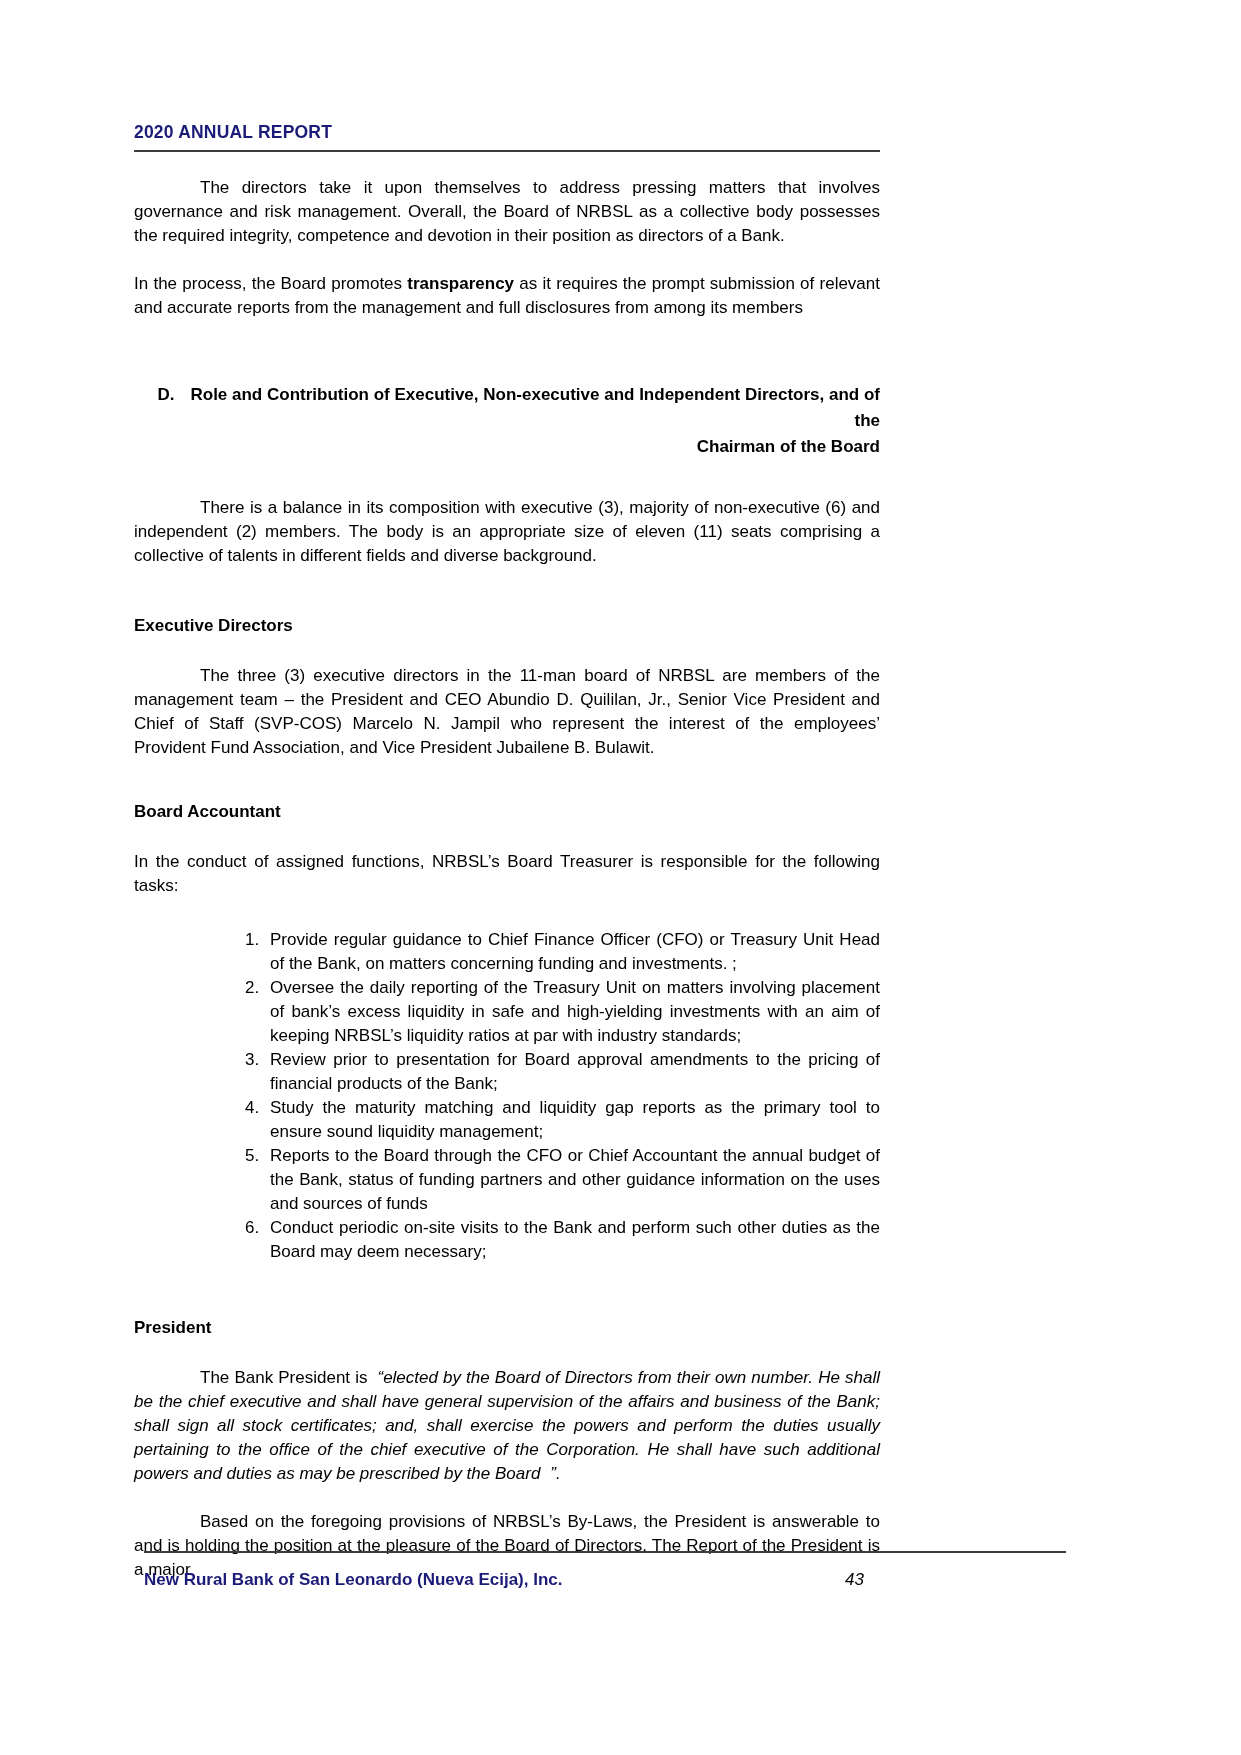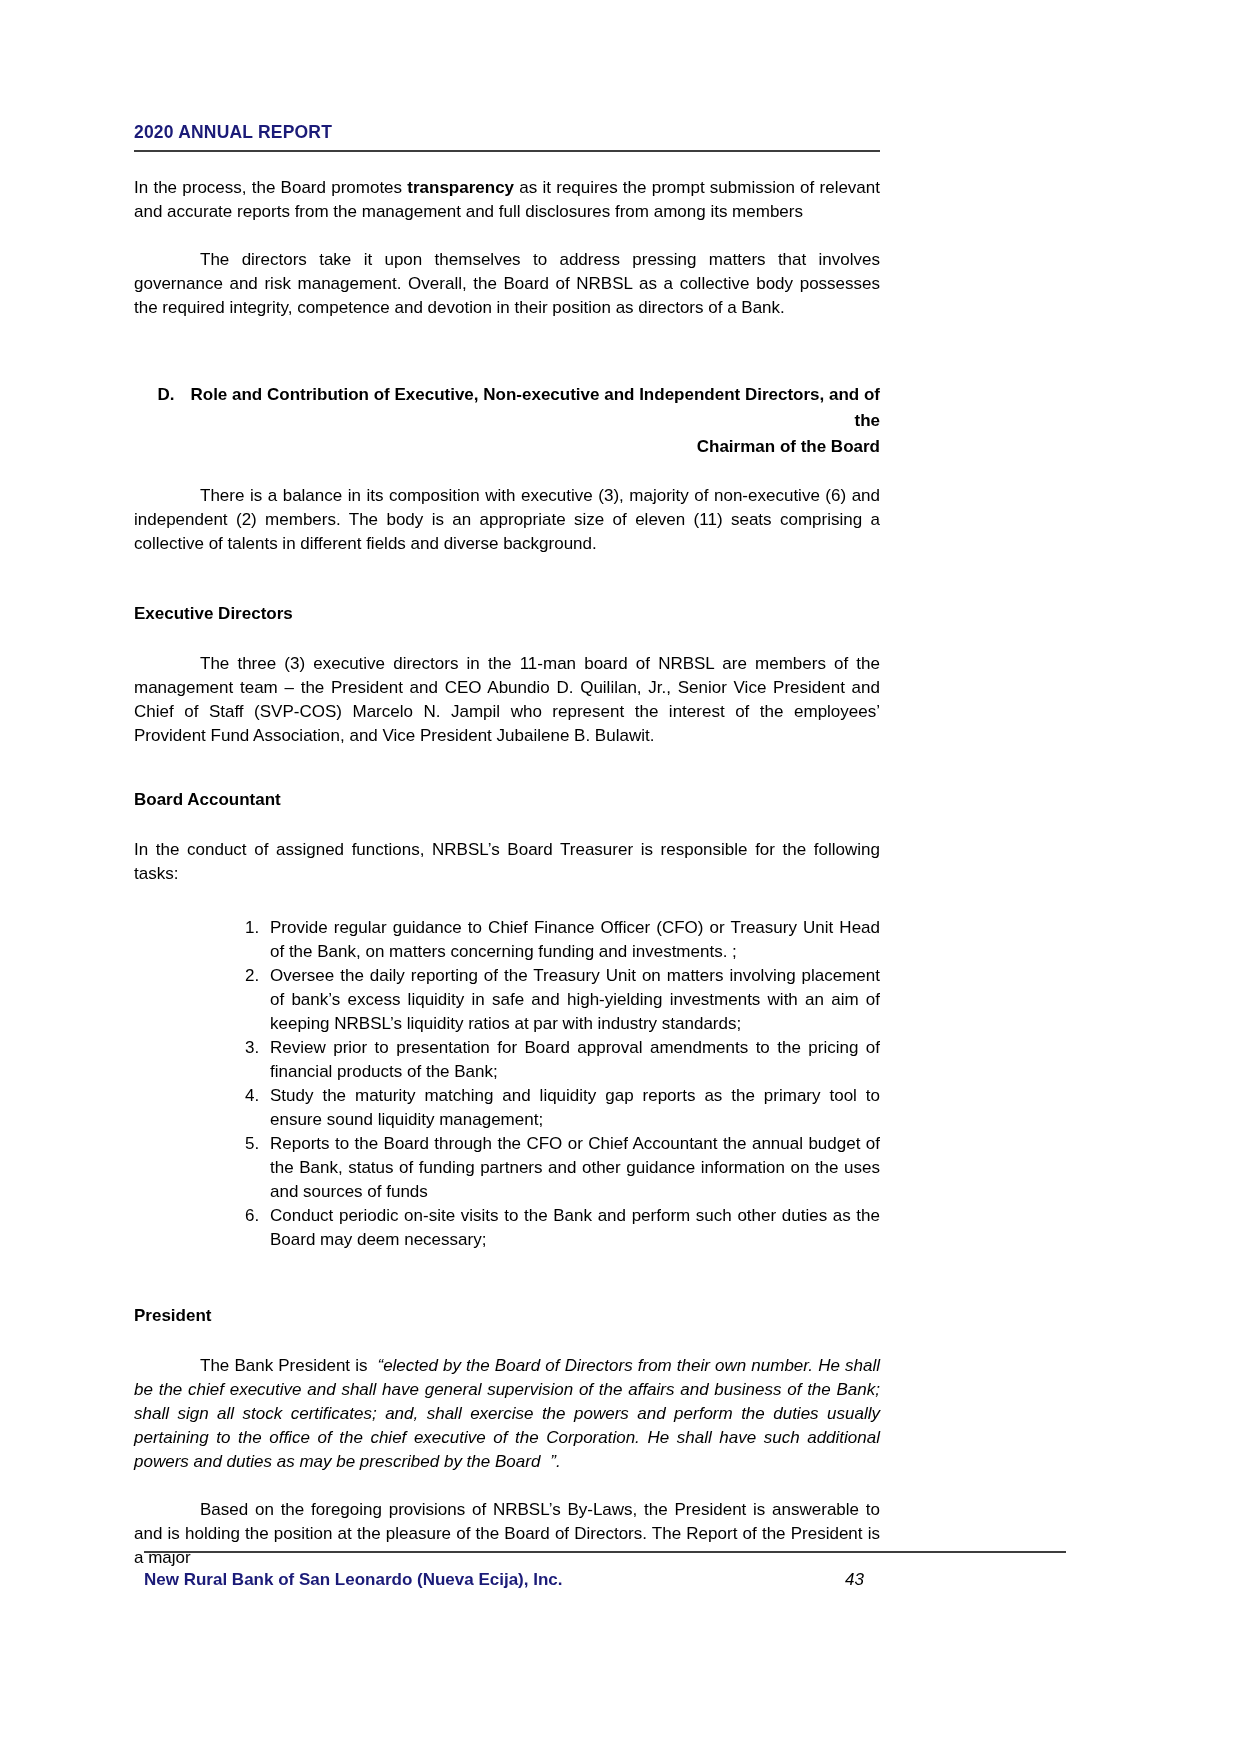--- a/index.html
+++ b/index.html
@@ -97,30 +97,30 @@
 
 <div class="page">
 
   <div class="header">
     <div class="header-title">2020 ANNUAL REPORT</div>
     <div class="header-rule"></div>
   </div>
 
   <div class="body-text">
 
+    <p class="para indent">The directors take it upon themselves to address pressing matters that involves governance and risk management. Overall, the Board of NRBSL as a collective body possesses the required integrity, competence and devotion in their position as directors of a Bank.</p>
+
     <p class="para"><span>In the process, the Board promotes </span><strong>transparency</strong><span> as it requires the prompt submission of relevant and accurate reports from the management and full disclosures from among its members</span></p>
-
-    <p class="para indent">The directors take it upon themselves to address pressing matters that involves governance and risk management. Overall, the Board of NRBSL as a collective body possesses the required integrity, competence and devotion in their position as directors of a Bank.</p>
 
     <div class="section-heading-d">
       <div><span class="d-label">D.</span><span>Role and Contribution of Executive, Non-executive and Independent Directors, and of the</span></div>
       <div>Chairman of the Board</div>
     </div>
 
-    <p class="para indent" style="margin-top:24px;">There is a balance in its composition with executive (3), majority of non-executive (6) and independent (2) members. The body is an appropriate size of eleven (11) seats comprising a collective of talents in different fields and diverse background.</p>
+    <p class="para indent" style="margin-top:36px;">There is a balance in its composition with executive (3), majority of non-executive (6) and independent (2) members. The body is an appropriate size of eleven (11) seats comprising a collective of talents in different fields and diverse background.</p>
 
     <div class="sub-heading exec">Executive Directors</div>
 
     <p class="para indent after-heading">The three (3) executive directors in the 11-man board of NRBSL are members of the management team – the President and CEO Abundio D. Quililan, Jr., Senior Vice President and Chief of Staff (SVP-COS) Marcelo N. Jampil who represent the interest of the employees’ Provident Fund Association, and Vice President Jubailene B. Bulawit.</p>
 
     <div class="sub-heading treasurer">Board Accountant</div>
 
     <p class="para after-heading">In the conduct of assigned functions, NRBSL’s Board Treasurer is responsible for the following tasks:</p>
 
     <ol class="task-list">

